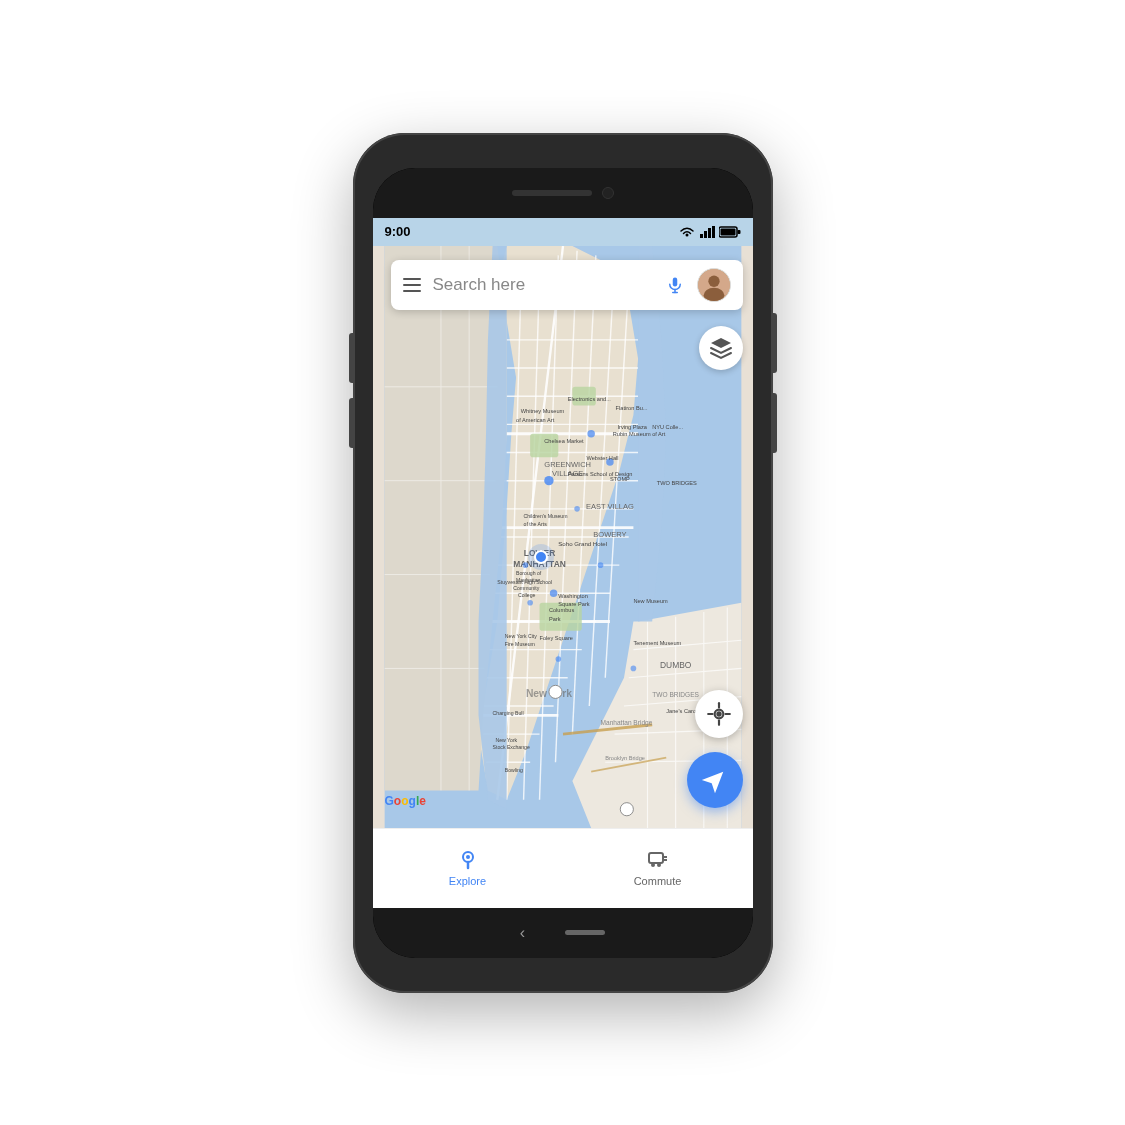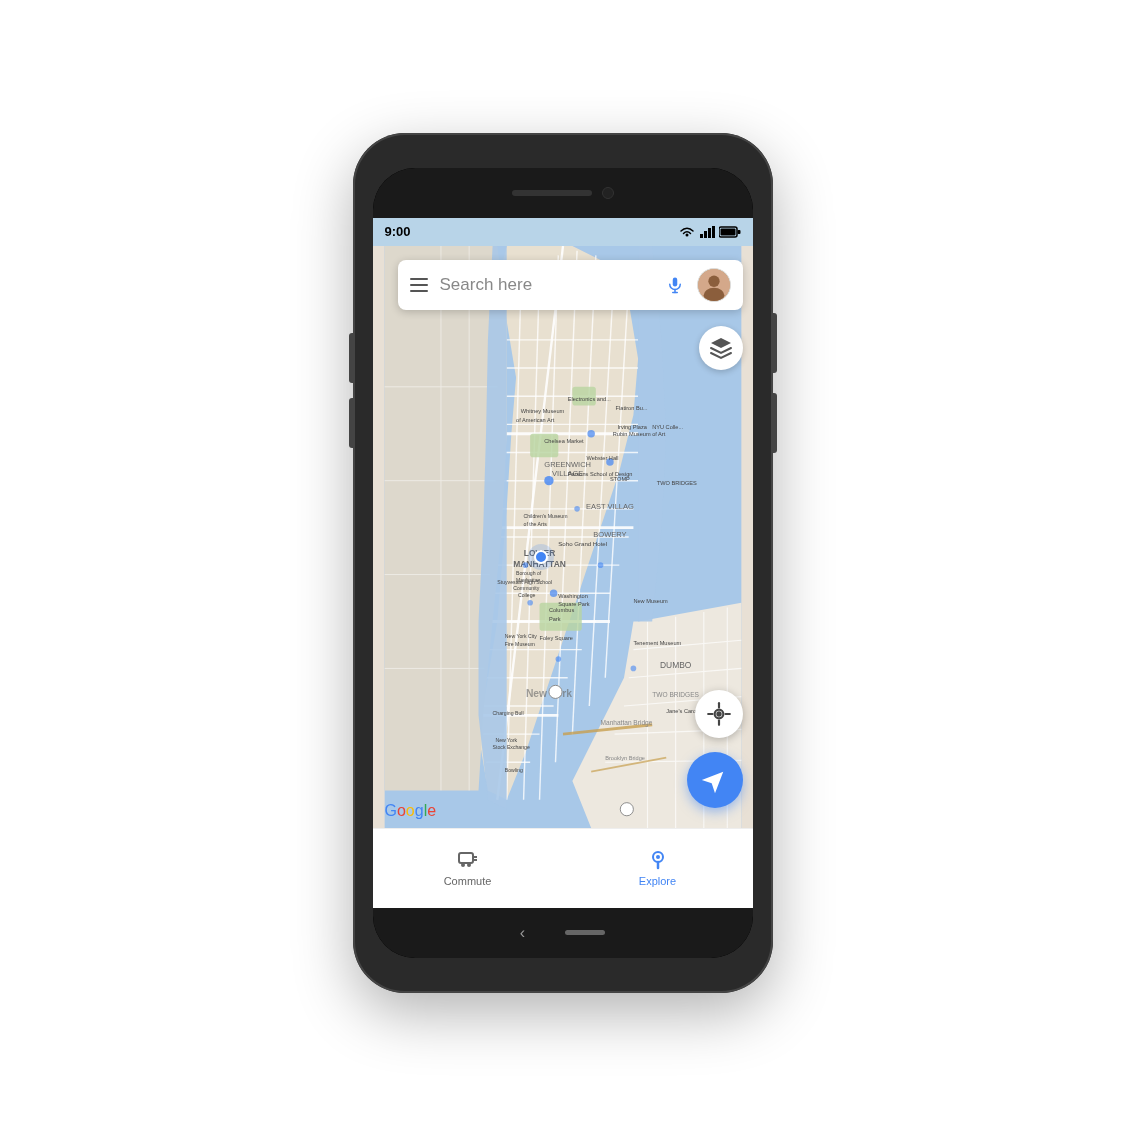--- a/index.html
+++ b/index.html
@@ -147,21 +147,21 @@
       width: 100%;
       height: 100%;
       position: relative;
       background: #e8e0d5;
     }
 
     
     .search-bar {
       position: absolute;
       top: 14px;
-      left: 25px;
+      left: 18px;
       right: 10px;
       height: 50px;
       background: #fff;
       border-radius: 8px;
       box-shadow: 0 2px 8px rgba(0,0,0,0.2);
       display: flex;
       align-items: center;
       padding: 0 12px;
       z-index: 30;
     }
@@ -256,24 +256,24 @@
       display: flex;
       align-items: center;
       justify-content: center;
       z-index: 25;
       cursor: pointer;
     }
 
     
     .google-logo {
       position: absolute;
-      bottom: 8px;
+      bottom: 20px;
       left: 12px;
-      font-size: 16px;
-      font-weight: normal;
+      font-size: 12px;
+      font-weight: bold;
       z-index: 25;
     }
     .g-blue { color: #4285F4; }
     .g-red { color: #EA4335; }
     .g-yellow { color: #FBBC05; }
     .g-green { color: #34A853; }
 
     
     .blue-dot {
       position: absolute;
@@ -608,39 +608,39 @@
               </svg>
             </div>
           </div>
         </div>
       </div>
 
       <div class="bottom-nav">
         <div class="nav-item">
           <div class="nav-icon-container">
             <svg width="24" height="24" viewBox="0 0 24 24">
+              <circle cx="12" cy="11" r="5" fill="none" stroke="#4285f4" stroke-width="2"></circle>
+              <circle cx="12" cy="11" r="2" fill="#4285f4"></circle>
+              <line x1="12" y1="16" x2="12" y2="22" stroke="#4285f4" stroke-width="2.5" stroke-linecap="round"></line>
+            </svg>
+          </div>
+          <span class="nav-label active">Explore</span>
+        </div>
+        <div class="nav-item">
+          <div class="nav-icon-container">
+            <svg width="24" height="24" viewBox="0 0 24 24">
               <rect x="3" y="7" width="14" height="10" rx="2" fill="none" stroke="#666" stroke-width="2"></rect>
               <line x1="17" y1="11" x2="21" y2="11" stroke="#666" stroke-width="2"></line>
               <line x1="17" y1="14" x2="21" y2="14" stroke="#666" stroke-width="2"></line>
               <circle cx="7" cy="19" r="2" fill="#666"></circle>
               <circle cx="13" cy="19" r="2" fill="#666"></circle>
             </svg>
           </div>
           <span class="nav-label">Commute</span>
         </div>
-        <div class="nav-item">
-          <div class="nav-icon-container">
-            <svg width="24" height="24" viewBox="0 0 24 24">
-              <circle cx="12" cy="11" r="5" fill="none" stroke="#4285f4" stroke-width="2"></circle>
-              <circle cx="12" cy="11" r="2" fill="#4285f4"></circle>
-              <line x1="12" y1="16" x2="12" y2="22" stroke="#4285f4" stroke-width="2.5" stroke-linecap="round"></line>
-            </svg>
-          </div>
-          <span class="nav-label active">Explore</span>
-        </div>
       </div>
     </div>
 
     <div class="bottom-bar">
       <span class="nav-back">‹</span>
       <div class="home-pill"></div>
     </div>
   </div>
 </div>
 

